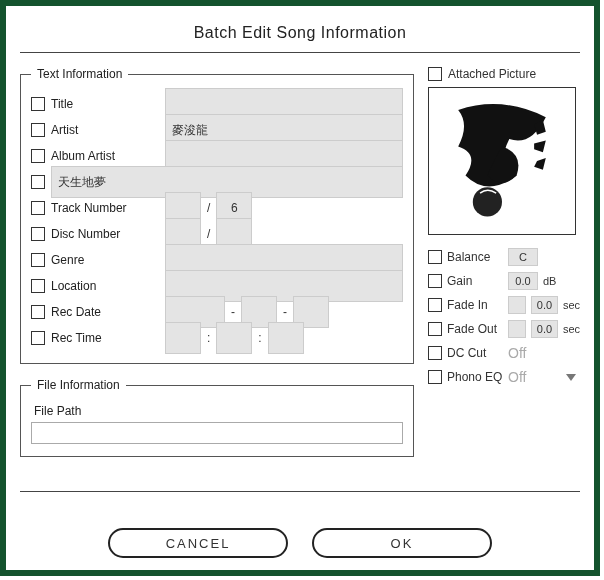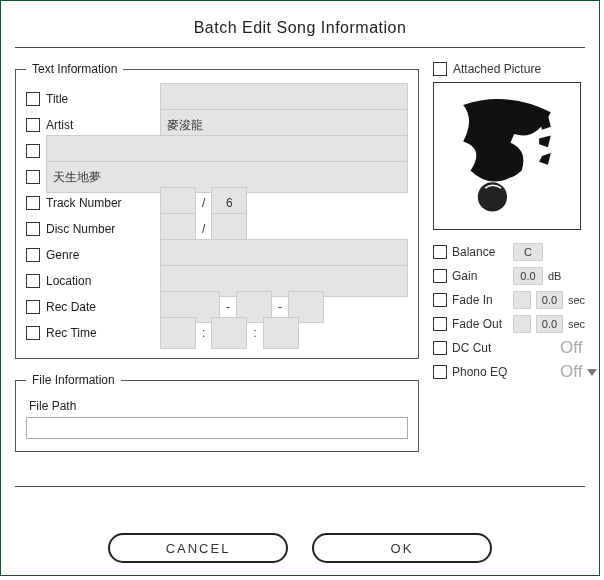--- a/index.html
+++ b/index.html
@@ -8,21 +8,21 @@
     font-size: 12px;
     color: #333;
     background: #fff;
     width: 604px;
     height: 580px;
     overflow: hidden;
   }
   .dialog {
     width: 600px;
     height: 576px;
-    border: 1px solid #14532d;
+    border: 6px solid #14532d;
     background: #fff;
     position: relative;
   }
   .title {
     text-align: center;
     font-size: 16px;
     font-weight: 400;
     letter-spacing: 0.5px;
     padding: 18px 0 10px;
     color: #222;
@@ -139,21 +139,21 @@
     border: 1px solid #ccc;
     font-size: 11px;
     display: flex; align-items: center; justify-content: center;
   }
   .smallbox {
     width: 20px; height: 18px;
     background: #e4e4e4;
     border: 1px solid #ccc;
   }
   .unit { font-size: 11px; color: #333; }
-  .offtxt { font-size: 17px; color: #aaa; margin-left: 47px; }
+  .offtxt { font-size: 14px; color: #aaa; }
   .tri {
     width: 0; height: 0;
     border-left: 5px solid transparent;
     border-right: 5px solid transparent;
     border-top: 7px solid #777;
     margin-left: auto;
     margin-right: 4px;
   }
 
   .footer {
@@ -202,20 +202,21 @@
         <div class="row">
           <span class="chk"></span>
           <span class="lbl">Artist</span>
           <div class="val-area">
               <div class="txt full">麥浚龍</div>
             </div>
         </div>
 
         <div class="row">
           <span class="chk"></span>
+          <span class="lbl">Album Artist</span>
           <div class="val-area">
               <div class="txt full"></div>
             </div>
         </div>
 
         <div class="row">
           <span class="chk"></span>
           <div class="val-area">
               <div class="txt full">天生地夢</div>
             </div>

